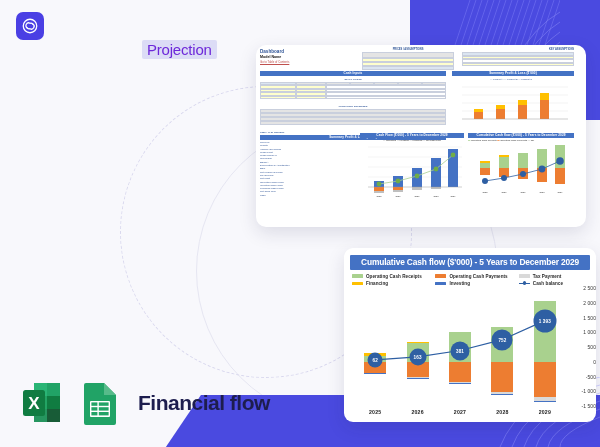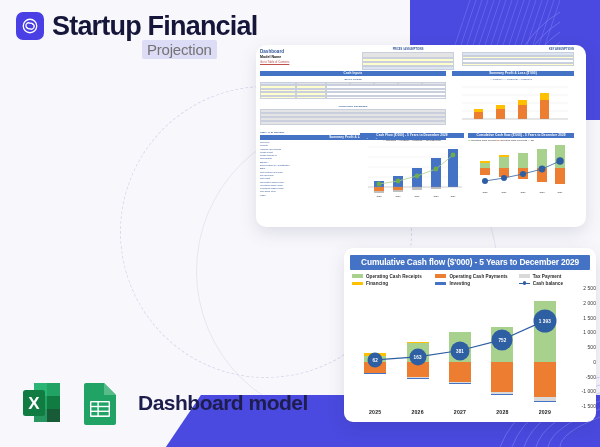--- a/index.html
+++ b/index.html
@@ -41,21 +41,21 @@
   .logo-mark{
     width:28px;height:28px;border-radius:7px;background:#4a3fe4;
     display:flex;align-items:center;justify-content:center;flex:0 0 auto;
   }
   .logo-text{
     font-size:27px;font-weight:700;color:#15163a;letter-spacing:-0.8px;
     line-height:1;white-space:nowrap;
   }
   .logo-sub-wrap{position:absolute;left:142px;top:40px;}
   .logo-sub{
-    display:inline-block;background:#dcdcf6;color:#737373;
+    display:inline-block;background:#dcdcf6;color:#6d28d9;
     font-size:15px;padding:1px 5px;border-radius:2px;letter-spacing:-0.2px;
   }
 
   
   .headline{
     position:absolute;left:14px;top:174px;width:250px;
     font-size:34px;font-weight:700;color:#0d0d18;line-height:1.22;
     letter-spacing:-1px;
   }
 
@@ -176,21 +176,20 @@
   </div>
 
   <div class="logo">
     <div class="logo-mark">
       <svg width="18" height="18" viewBox="0 0 24 24">
         <circle cx="12" cy="12" r="9" fill="none" stroke="#ffffff" stroke-width="1.7"></circle>
         <path d="M8.3 14.6 A3.6 3.6 0 0 1 12 8.4 A3.6 3.6 0 0 1 15.7 9.4" fill="none" stroke="#ffffff" stroke-width="1.7" stroke-linecap="round"></path>
         <path d="M15.7 9.4 A3.6 3.6 0 0 1 12 15.6 A3.6 3.6 0 0 1 8.3 14.6" fill="none" stroke="#ffffff" stroke-width="1.7" stroke-linecap="round"></path>
       </svg>
     </div>
-    <div class="logo-text">Startup Financial</div>
   </div>
   <div class="logo-sub-wrap">
     <span class="logo-sub">Projection</span>
   </div>
 
 
   <div class="footer">
     <div class="xl-icon">
       <svg width="48" height="48" viewBox="0 0 48 48">
         <rect x="16" y="4" width="26" height="13" fill="#21a366"></rect>
@@ -209,21 +208,21 @@
         <g fill="#21a366">
           <rect x="11.4" y="23.4" width="6" height="3.4"></rect>
           <rect x="18.8" y="23.4" width="9.8" height="3.4"></rect>
           <rect x="11.4" y="28.2" width="6" height="3.4"></rect>
           <rect x="18.8" y="28.2" width="9.8" height="3.4"></rect>
           <rect x="11.4" y="33" width="6" height="3.4"></rect>
           <rect x="18.8" y="33" width="9.8" height="3.4"></rect>
         </g>
       </svg>
     </div>
-    <div class="footer-label">Dashboard model</div>
+    <div class="footer-label">Financial flow</div>
   </div>
 
   <div class="dash-card">
     <div class="dash-inner">
 
       <div class="dsec" style="left:4px;top:4px;width:60px;">
         <div class="dtitle" style="font-size:4.6px;">Dashboard</div>
         <div style="font-size:3.6px;font-weight:700;color:#111;margin-top:1px;">Model Name</div>
         <div style="font-size:2.8px;color:#c0504d;text-decoration:underline;margin-top:1px;">Go to Table of Contents</div>
       </div>

